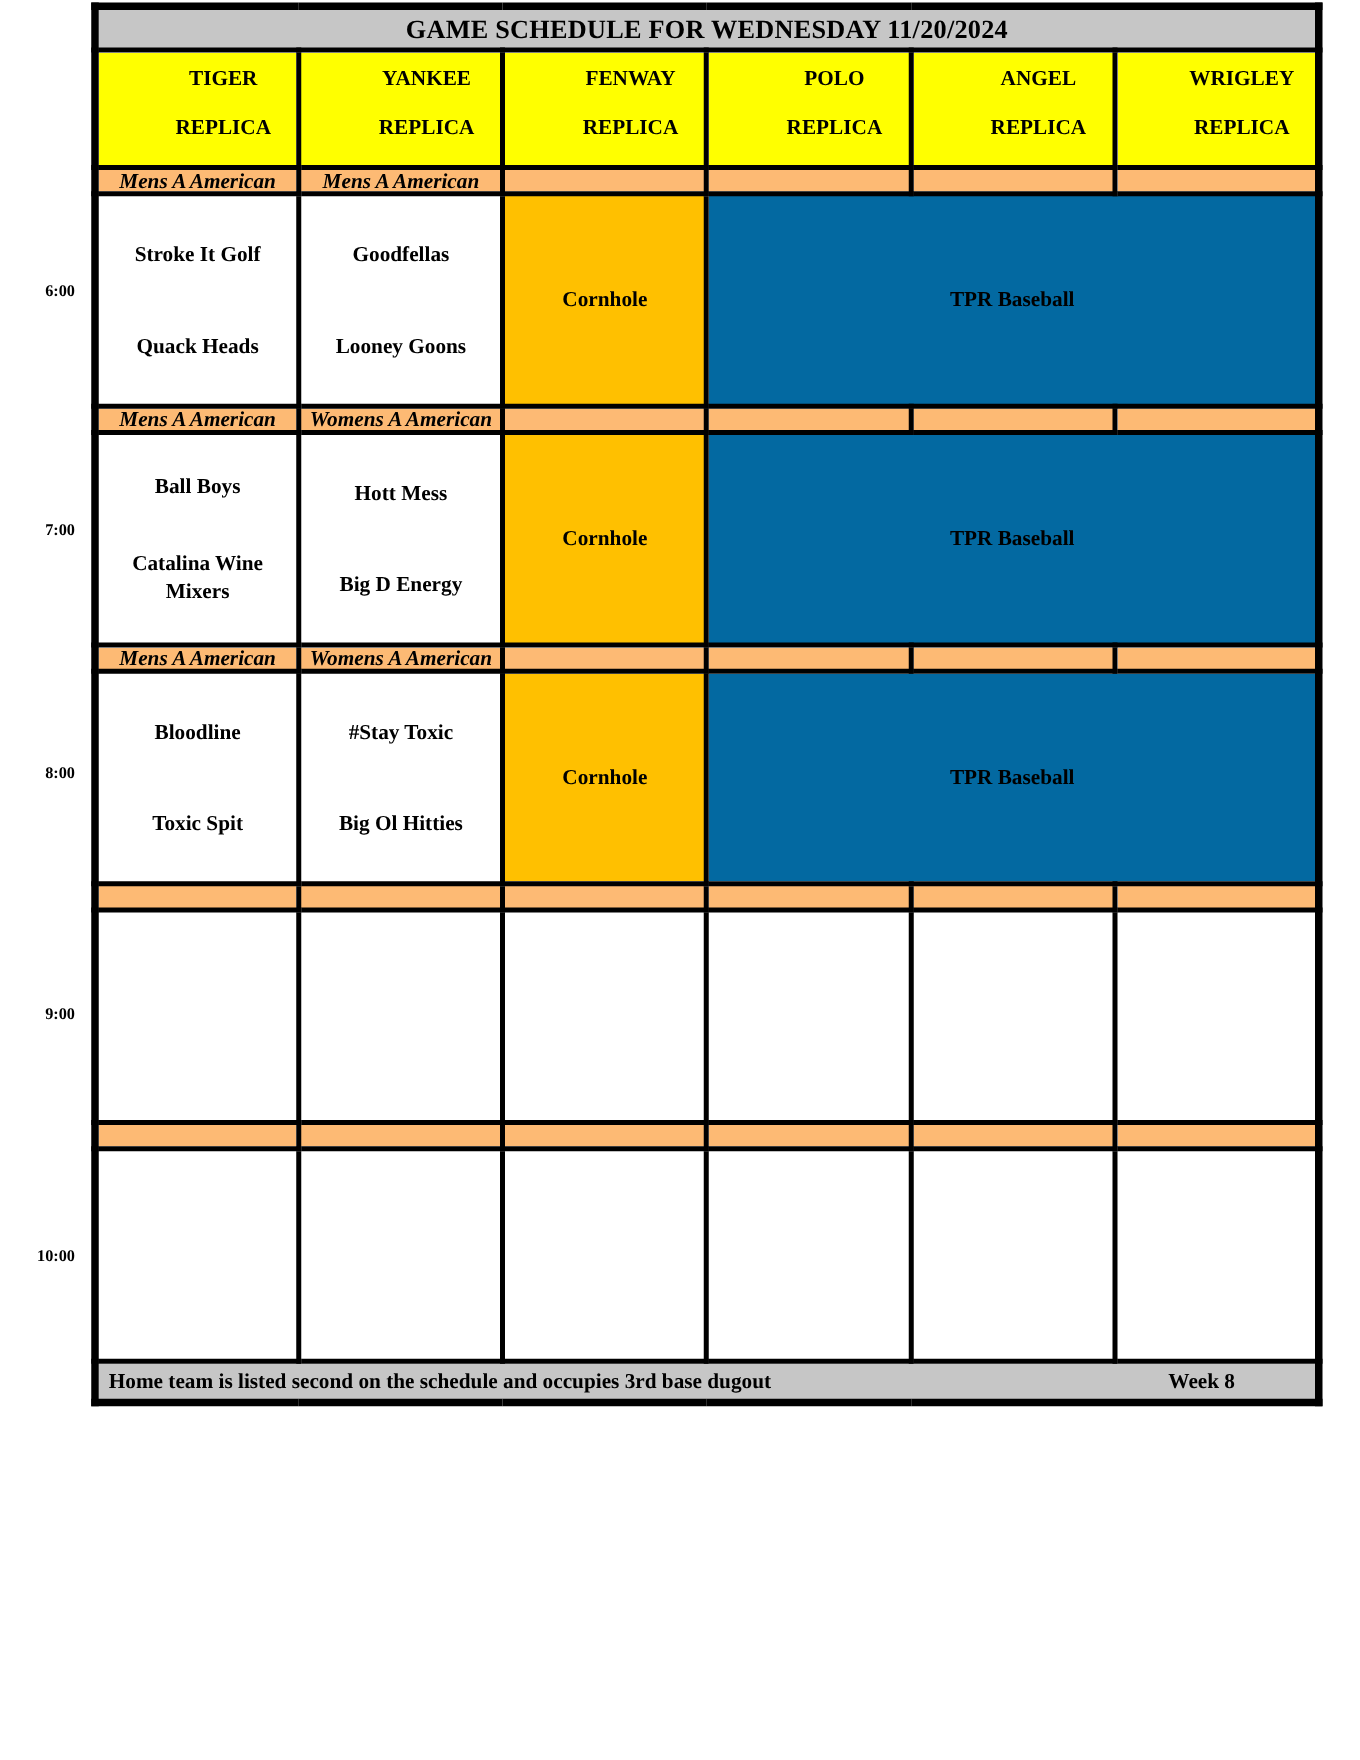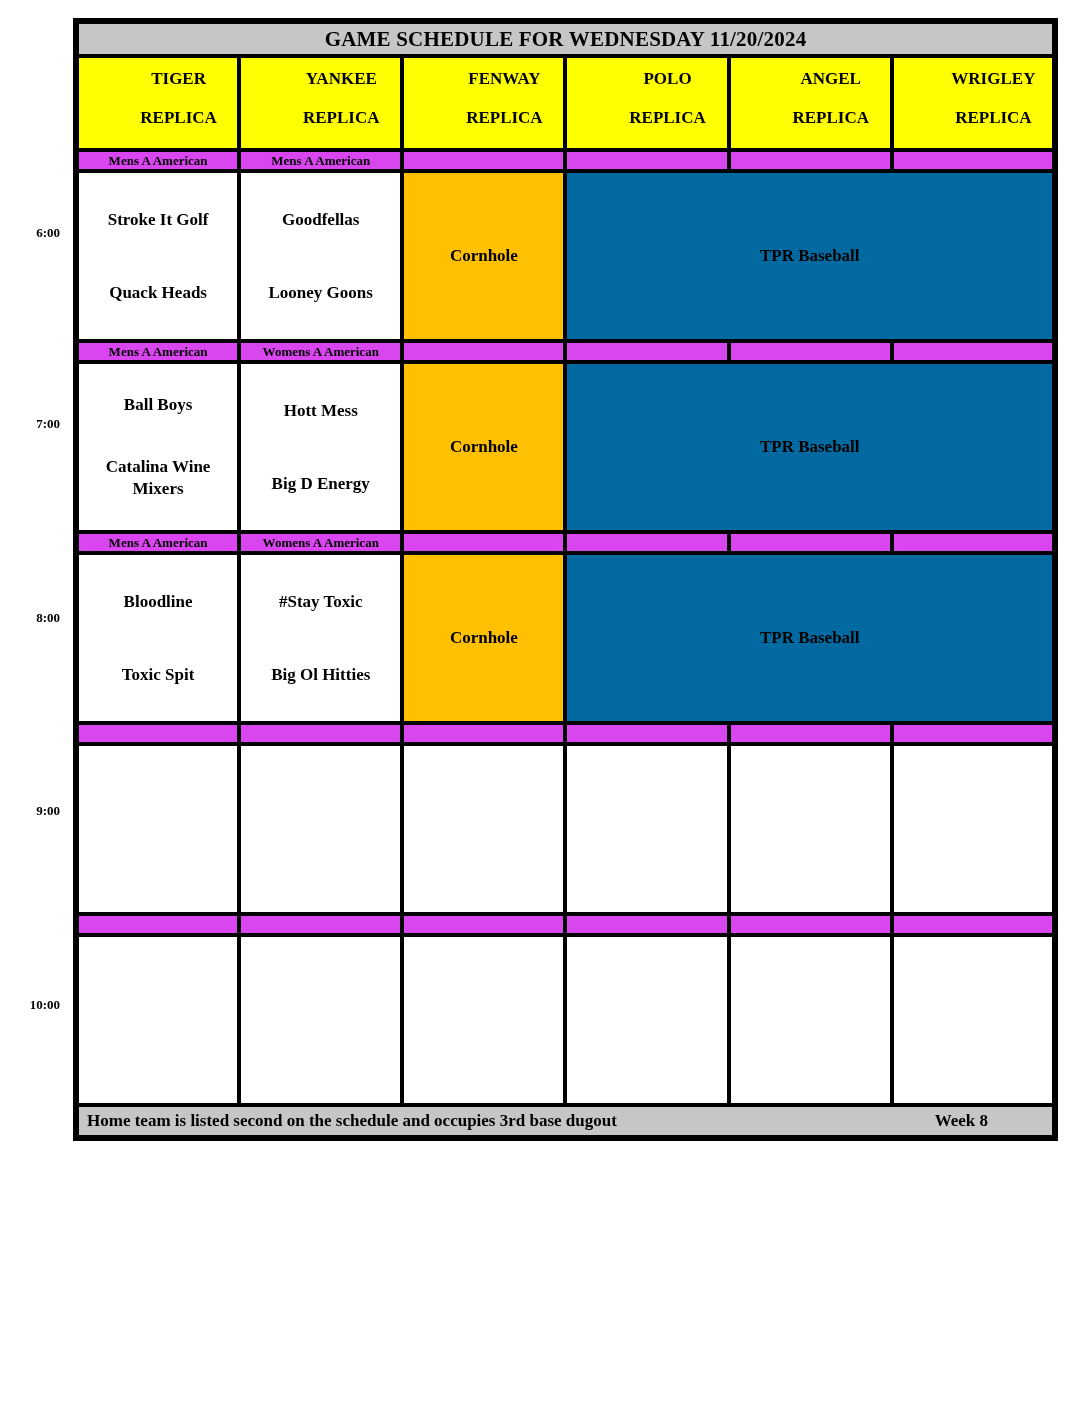--- a/index.html
+++ b/index.html
@@ -18,21 +18,21 @@
     left: 0;
     width: 60px;
     text-align: right;
     font-size: 13px;
     font-weight: bold;
     line-height: 14px;
   }
   table.sched {
     position: absolute;
     left: 73px;
-    top: 18px;
+    top: 2px;
     width: 985px;
     border-collapse: collapse;
     table-layout: fixed;
     border: 6px solid #000;
   }
   table.sched td {
     border: 4px solid #000;
     padding: 0;
     text-align: center;
     font-weight: bold;
@@ -46,23 +46,24 @@
     letter-spacing: 0.2px;
   }
   td.field-cell {
     height: 90px;
     background: #FFFF00;
     font-size: 17px;
   }
   .field-inner { display: flex; flex-direction: column; align-items: center; justify-content: center; gap: 19px; padding-bottom: 10px; padding-left: 41px; }
   td.league-cell {
     height: 17px;
-    background: #d946ef;
-    font-size: 13px;
+    background: #fdba74;
+    font-size: 17px;
     line-height: 17px;
+    font-style: italic;
   }
   td.game-cell {
     height: 166px;
     background: #ffffff;
     font-size: 17px;
   }
   .game-inner {
     height: 100%;
     display: flex;
     flex-direction: column;

